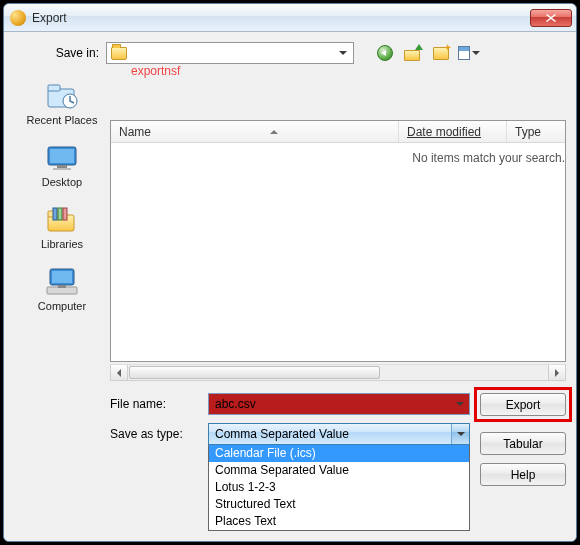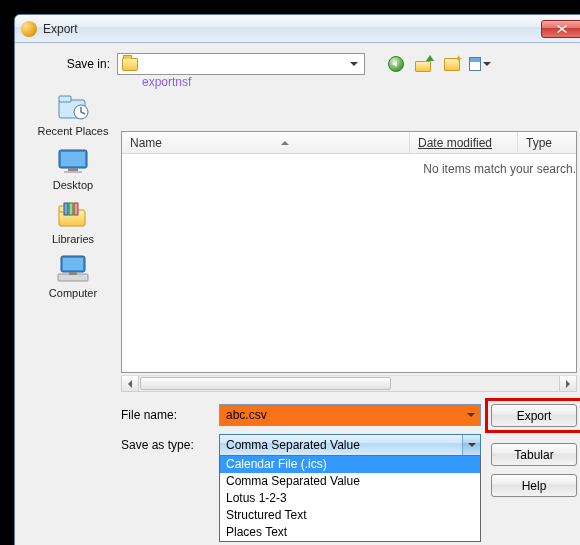--- a/index.html
+++ b/index.html
@@ -10,21 +10,21 @@
     font-family: "Segoe UI", Tahoma, sans-serif;
     font-size: 12px;
     width: 580px;
     height: 545px;
     overflow: hidden;
   }
   .outer {
     width: 580px;
     height: 545px;
     background: #000;
-    padding: 14px;
+    padding: 3px;
   }
   .window {
     width: 574px;
     height: 539px;
     background: #fff;
     border: 1px solid #5a7ca0;
     border-radius: 6px;
     overflow: hidden;
     display: flex;
     flex-direction: column;
@@ -95,21 +95,21 @@
   .folder-icon::before {
     content: "";
     position: absolute;
     top: -4px; left: 0;
     width: 7px; height: 3px;
     background: #fac648;
     border: 1px solid #c79a2a;
     border-bottom: none;
     border-radius: 1px 1px 0 0;
   }
-  .dirbox .text { flex:1; font-size: 12px; color: #8b5cf6; margin-top: 36px; }
+  .dirbox .text { flex:1; font-size: 12px; color: #ef4444; margin-top: 36px; }
   .dd-arrow {
     width: 16px; height: 18px;
     display:flex; align-items:center; justify-content:center;
   }
   .dd-arrow::after {
     content:"";
     border-left: 4px solid transparent;
     border-right: 4px solid transparent;
     border-top: 4px solid #3b3b3b;
   }
@@ -173,21 +173,21 @@
     flex: 1;
     display: flex;
     gap: 0;
   }
   .places {
     width: 96px;
     display: flex;
     flex-direction: column;
     align-items: center;
     padding-top: 4px;
-    gap: 0;
+    gap: 8px;
   }
   .place {
     width: 80px;
     display:flex; flex-direction:column; align-items:center;
     gap: 2px;
     padding: 4px 0;
     text-align:center;
     font-size: 11px;
     color: #222;
   }
@@ -264,21 +264,21 @@
 
   .formrow {
     display:flex; align-items:flex-start;
     margin-top: 12px;
     gap: 10px;
   }
   .formrow .flabel { width: 88px; padding-top: 4px; font-size: 12px; }
   .formrow .ffield { flex:1; }
   .combo {
     height: 22px;
-    background: #f97316;
+    background: #b91c1c;
     border: 1px solid #7a9ac0;
     display:flex; align-items:center;
     padding-left: 6px;
     font-size: 12px;
   }
   .combo .ct { flex:1; }
   .combo .cbtn {
     width: 18px; height: 100%;
     display:flex;align-items:center;justify-content:center;
   }

